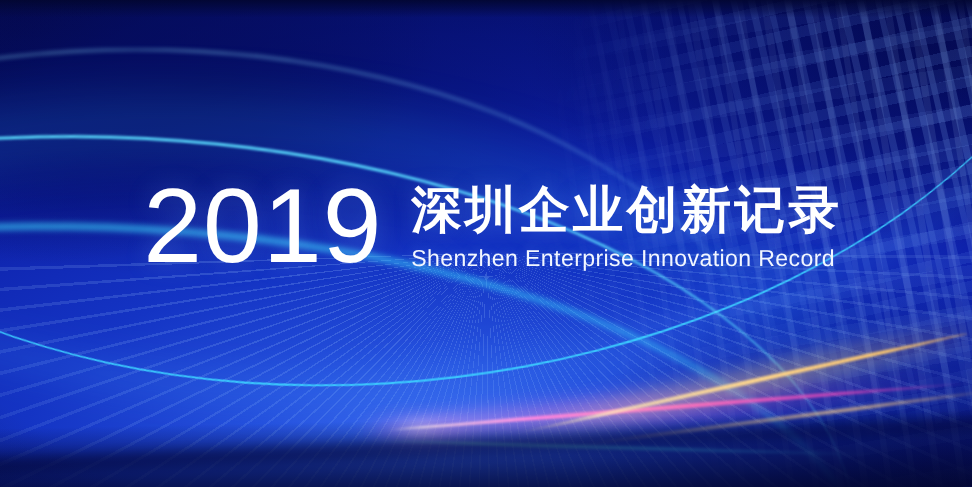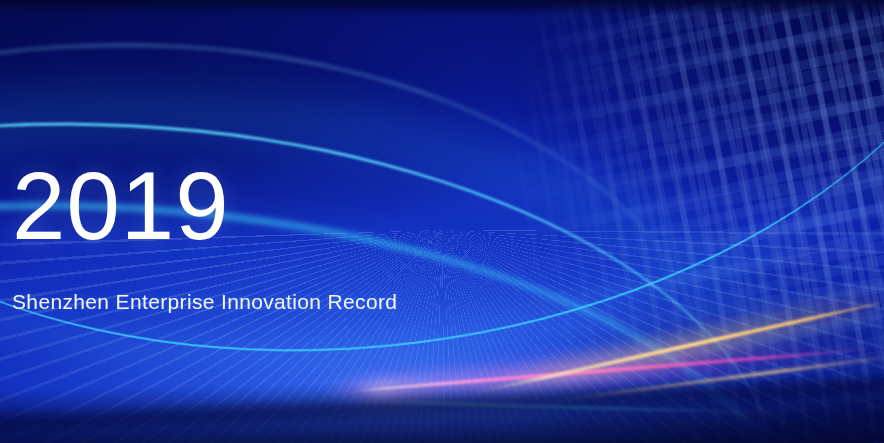--- a/index.html
+++ b/index.html
@@ -231,21 +231,20 @@
   }
 
   
   .title-block{
     position:absolute;
     left:12px;right:0;top:160px;
     display:flex;
     align-items:flex-start;
     justify-content:center;
     gap:26px;
-    flex-direction:column;
   }
   .year{
     font-size:96px;
     line-height:.92;
     font-weight:400;
     letter-spacing:1px;
     color:#ffffff;
     margin-top:2px;
     text-shadow:0 0 22px rgba(120,180,255,.30);
   }
@@ -301,17 +300,18 @@
   <div class="streak amber-lower"></div>
 
   <div class="band-dark-sweep"></div>
   <div class="band-top"></div>
   <div class="band-bottom"></div>
   <div class="layer vignette"></div>
 
   <div class="title-block">
     <div class="year">2019</div>
     <div class="title-right">
+      <div class="cn-title">深圳企业创新记录</div>
       <div class="en-title">Shenzhen Enterprise Innovation Record</div>
     </div>
   </div>
 
 </div>
 
 </body></html>

